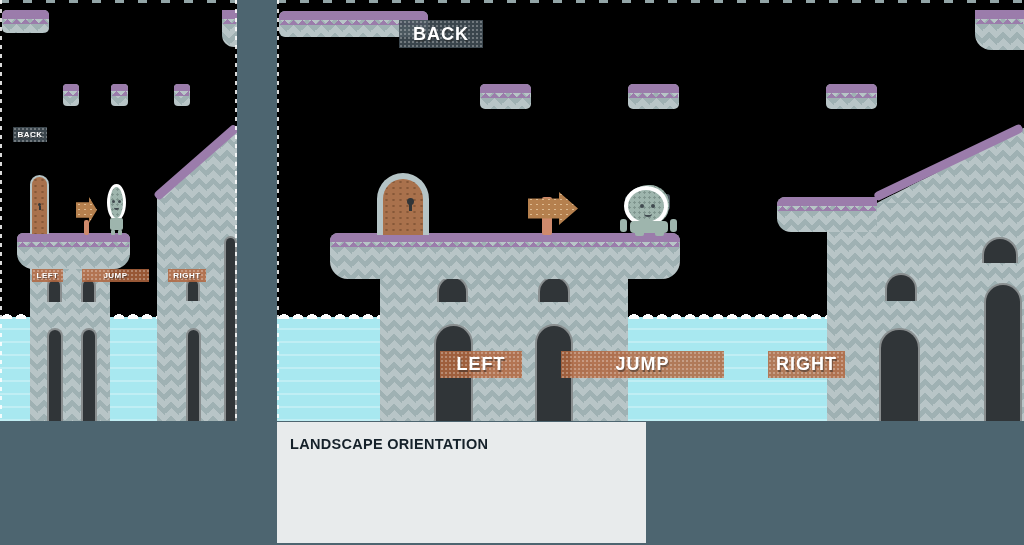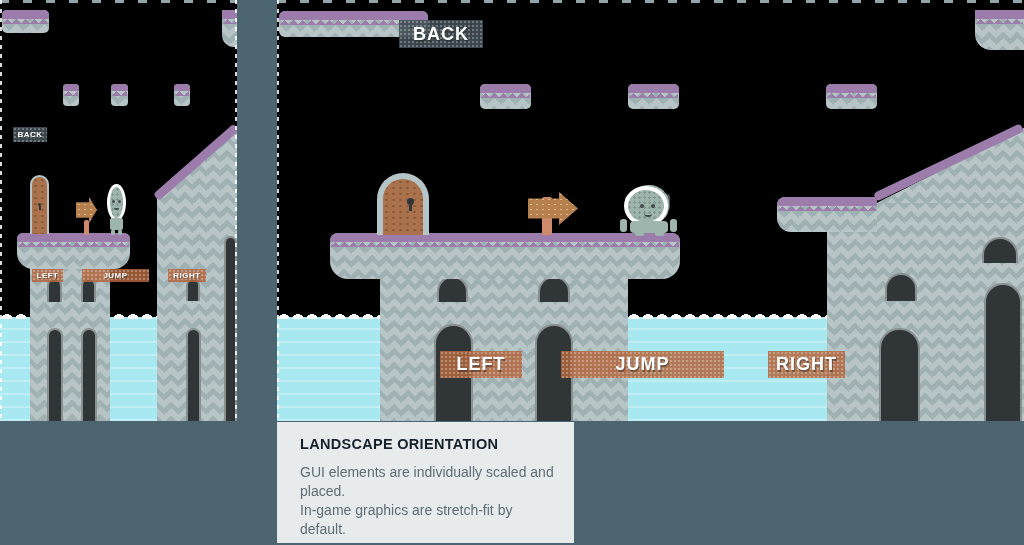--- a/index.html
+++ b/index.html
@@ -74,21 +74,21 @@
     text-shadow:1px 2px 0 rgba(35,35,35,.45);
     background-image:radial-gradient(rgba(255,255,255,.28) 1px,transparent 1.4px);background-size:4px 4px;}
   .gui.back{background-color:rgba(64,76,84,.9);}
   .gui.ctl{background-color:rgba(178,102,62,.85);}
   .gui.big{font-size:18px;}
   .gui.small{font-size:8px;letter-spacing:.5px;text-shadow:1px 1px 0 rgba(35,35,35,.45);}
 
   
   .caption{position:absolute;top:422px;height:121px;background:var(--caption-bg,#e8ebec);box-sizing:border-box;}
   .caption.cap-portrait{left:0;width:265px;padding:4px 10px 0 9px;}
-  .caption.cap-landscape{left:277px;width:297px;padding:4px 12px 0 23px;}
+  .caption.cap-landscape{left:277px;width:369px;padding:4px 12px 0 13px;}
   .caption h3{margin:10px 0 11px 0;font-size:14.5px;letter-spacing:.3px;color:var(--caption-title,#15212a);}
   .caption p{margin:0;font-size:14px;line-height:19px;color:var(--caption-body,#5e6d75);white-space:pre-line;}
 </style>
 </head>
 <body>
 
 <div class="stage">
 
   <section class="panel portrait">
 
@@ -226,17 +226,15 @@
     <div class="gui ctl big" style="left:163px;top:351px;width:82px;height:27px;">LEFT</div>
     <div class="gui ctl big" style="left:284px;top:351px;width:163px;height:27px;">JUMP</div>
     <div class="gui ctl big" style="left:491px;top:351px;width:77px;height:27px;">RIGHT</div>
 
     <div class="ticks"></div>
     <div class="vdash" style="left:0;"></div>
   </section>
 
   <div class="caption cap-landscape">
     <h3>LANDSCAPE ORIENTATION</h3>
-    <p>GUI elements are individually scaled and placed.
-In-game graphics are stretch-fit by default.</p>
   </div>
 
 </div>
 
 </body></html>

